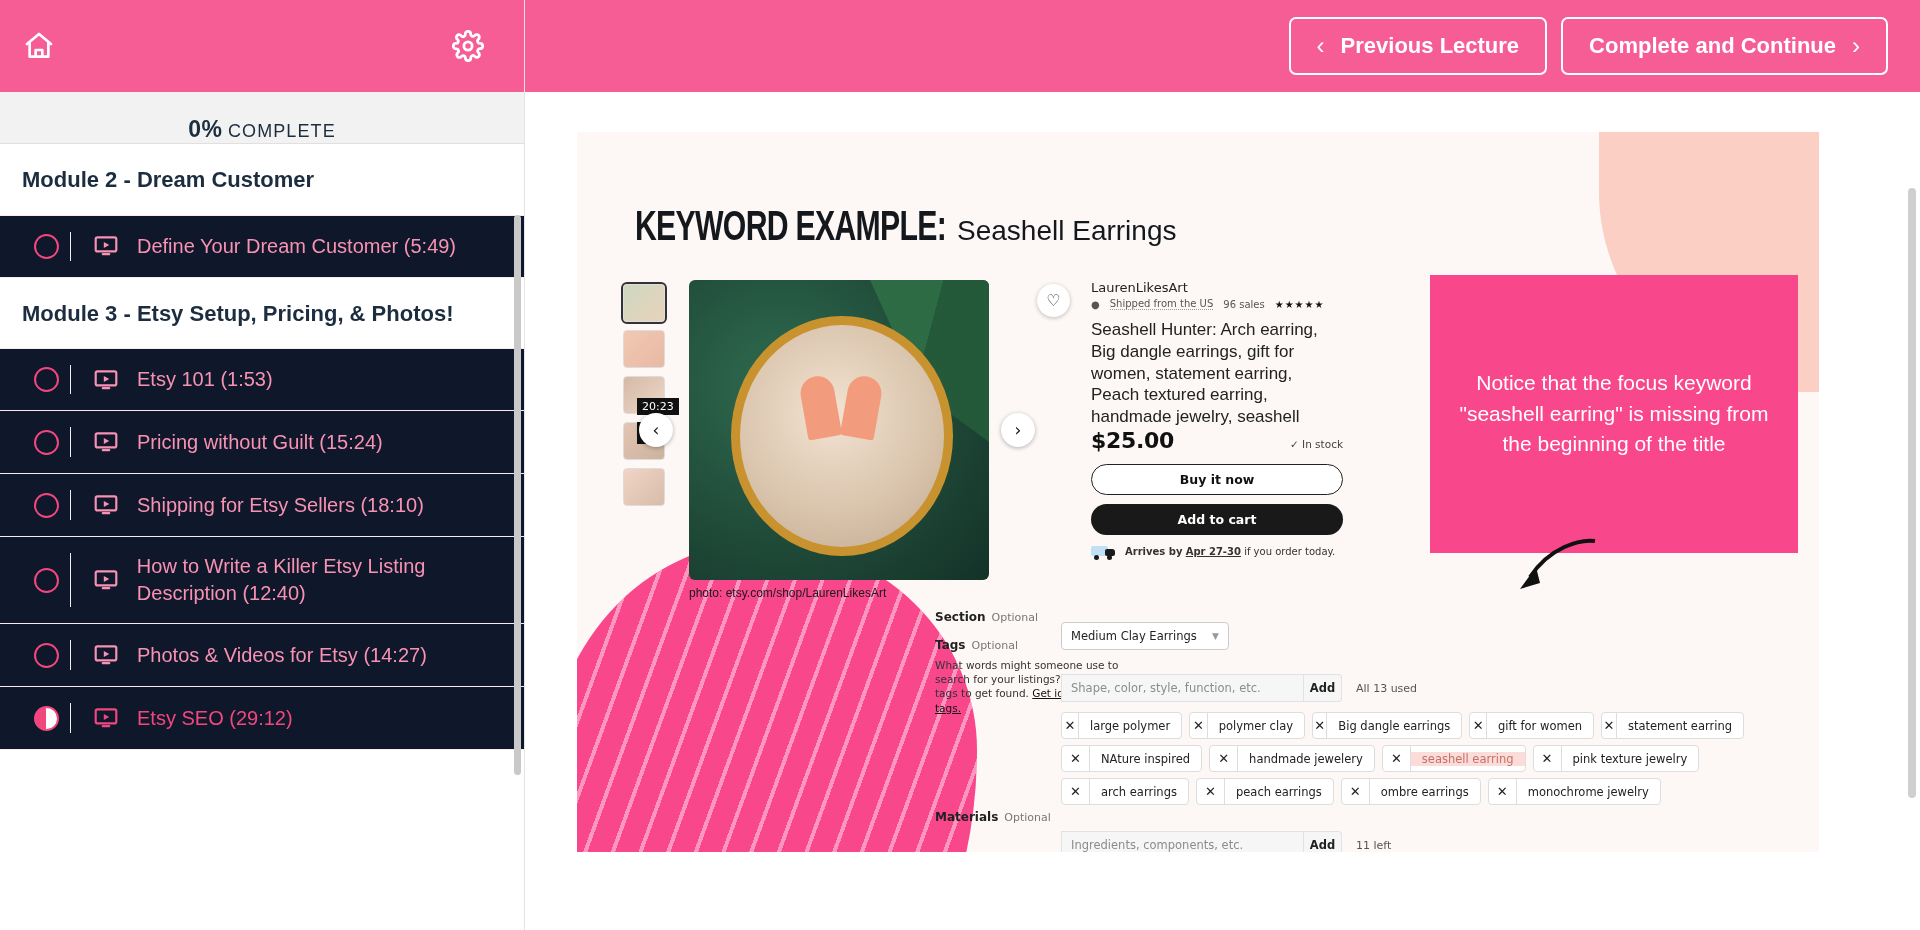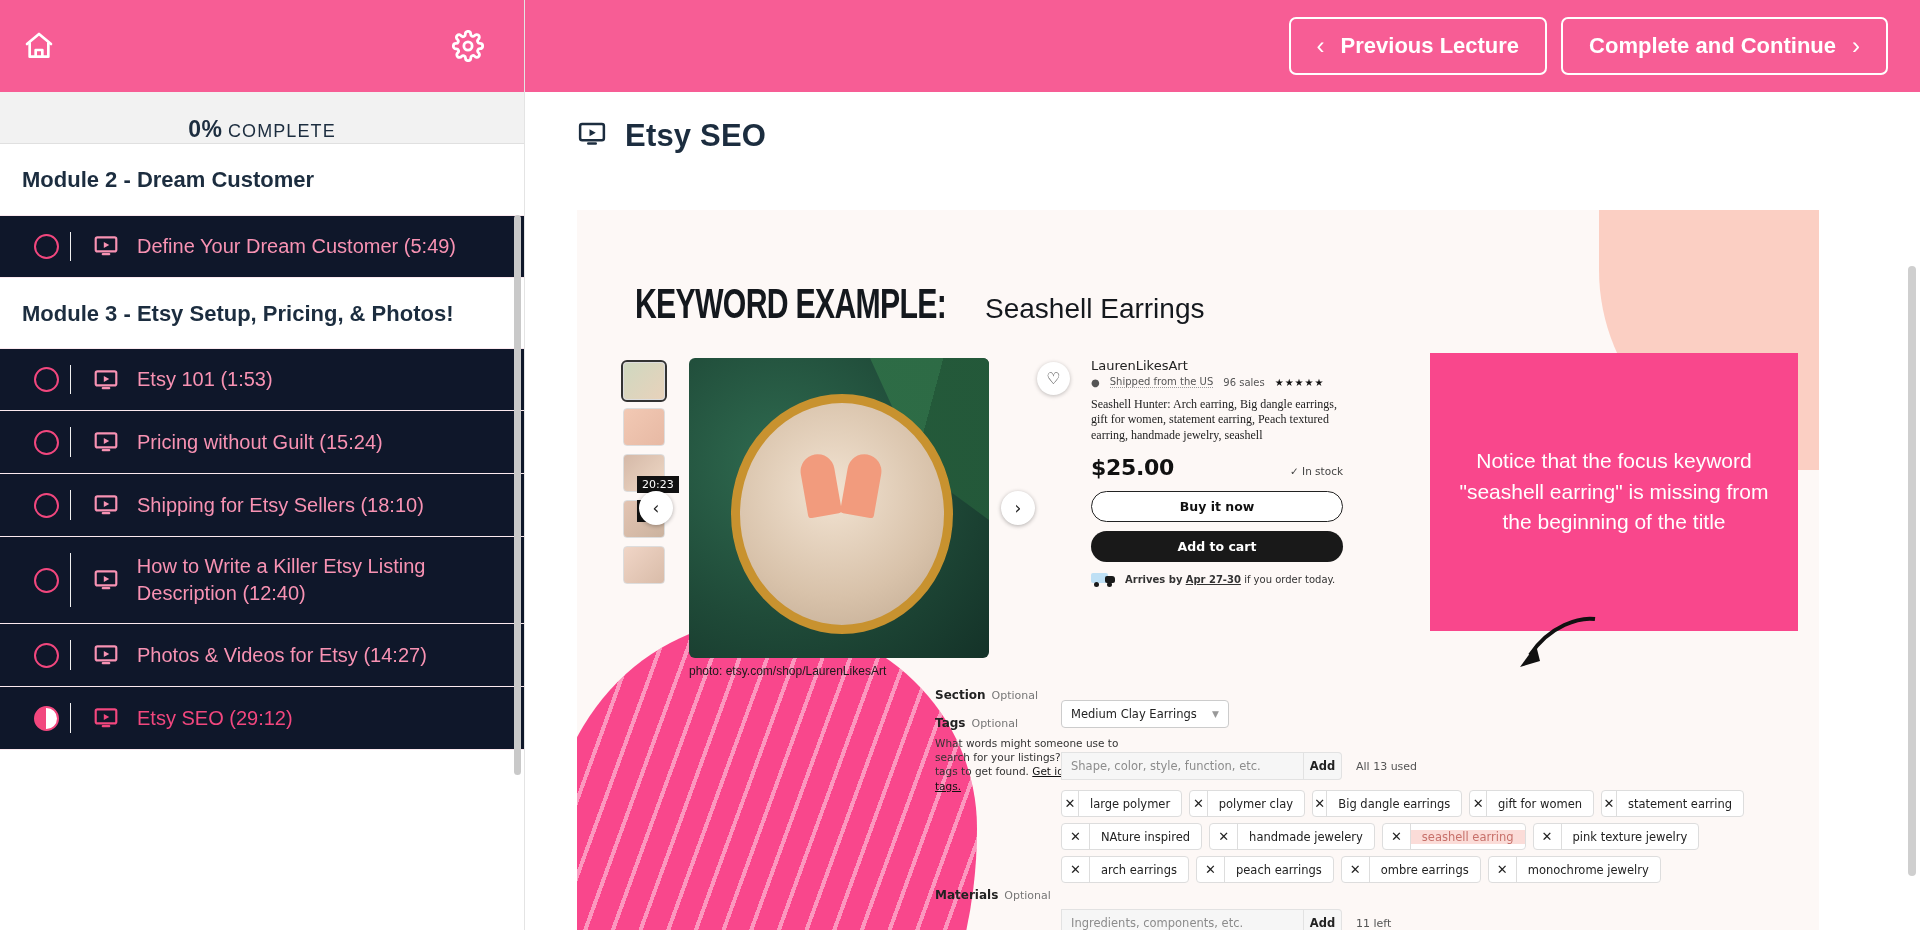--- a/index.html
+++ b/index.html
@@ -107,21 +107,21 @@
   .slide-blob-bl {
     position: absolute; left: -30px; bottom: -210px; width: 430px; height: 520px;
     background: #f9478c; border-radius: 50% 50% 45% 55% / 46% 40% 60% 54%;
   }
   .slide-blob-bl::after {
     content: ""; position: absolute; inset: 0;
     background:
       repeating-linear-gradient(-70deg, transparent 0 22px, rgba(255,255,255,.55) 22px 26px);
     border-radius: inherit; opacity: .8;
   }
-  .kw-head { position: absolute; left: 58px; top: 70px; display: flex; align-items: baseline; gap: 36px; }
+  .kw-head { position: absolute; left: 58px; top: 70px; display: flex; align-items: baseline; gap: 8px; }
   .kw-head .kw-label {
     font-size: 42px; font-weight: 700; color: #14181d; letter-spacing: -1px;
     transform: scaleX(.72); transform-origin: left center;
     font-family: "Liberation Sans Narrow", "Liberation Sans", sans-serif;
   }
   .kw-head .kw-value { font-size: 28px; color: #14181d; margin-left: -118px; }
 
   
   .etsy {
     position: absolute; left: 46px; top: 148px;
@@ -184,22 +184,22 @@
     background: #fff; box-shadow: 0 1px 4px rgba(0,0,0,.25);
     display: flex; align-items: center; justify-content: center; font-size: 16px; color:#333;
   }
 
   .listing { position: absolute; left: 468px; top: 0; width: 252px; }
   .shop-name { font-size: 13px; color: #222; font-weight: 400; margin-bottom: 3px; }
   .shop-meta { display: flex; align-items: center; gap: 10px; font-size: 10px; color: #555; margin-bottom: 9px; }
   .shop-meta .ship { border-bottom: 1px dotted #999; }
   .stars { color: #111; letter-spacing: 1px; font-size: 10px; }
   .listing-title {
-    font-family: Liberation Serif, serif;
-    font-size: 12px; line-height: 1.28; color: #222; margin-bottom: 12px;
+    font-family: Liberation Sans, sans-serif;
+    font-size: 17px; line-height: 1.28; color: #222; 
   }
   .price-row { display: flex; align-items: baseline; justify-content: space-between; margin-bottom: 11px; }
   .price { font-size: 22px; font-weight: 700; color: #111; letter-spacing: -.3px; }
   .stock { font-size: 10.5px; color: #444; }
   .btn-pill {
     width: 100%; height: 31px; border-radius: 18px; font-size: 12.5px; font-weight: 700;
     display: flex; align-items: center; justify-content: center; cursor: pointer; margin-bottom: 9px;
   }
   .btn-buy { border: 1.5px solid #222; background: #fff; color: #111; }
   .btn-cart { background: #191919; color: #fff; border: none; }
@@ -416,30 +416,20 @@
       <button class="nav-btn">
         <span class="chev">‹</span>
         <span>Previous Lecture</span>
       </button>
       <button class="nav-btn">
         <span>Complete and Continue</span>
         <span class="chev">›</span>
       </button>
     </div>
 
-    <div class="lecture-head">
-      <span>
-        <svg width="30" height="30" viewBox="0 0 24 24" fill="none" stroke="#1c2d3f" stroke-width="2">
-            <rect x="2.5" y="4" width="19" height="13" rx="1.6"></rect>
-            <path d="M10 8.2l5 2.8-5 2.8z" fill="#1c2d3f" stroke="none"></path>
-            <path d="M9 19.5h6" stroke-linecap="round"></path>
-          </svg>
-      </span>
-      <h1 class="lecture-title">Etsy SEO</h1>
-    </div>
 
     <div class="content-scroll">
 
       <div class="slide">
         <div class="slide-blob-tr"></div>
         <div class="slide-blob-bl"></div>
 
         <div class="kw-head">
           <span class="kw-label">KEYWORD EXAMPLE:</span>
           <span class="kw-value">Seashell Earrings</span>

